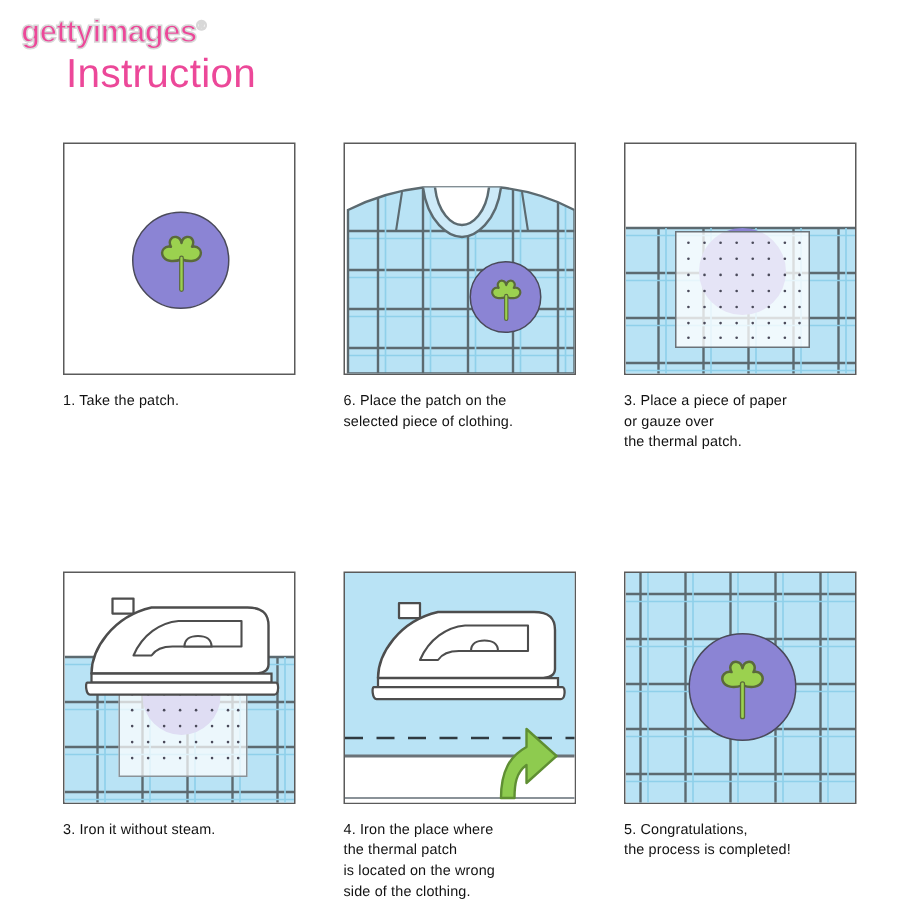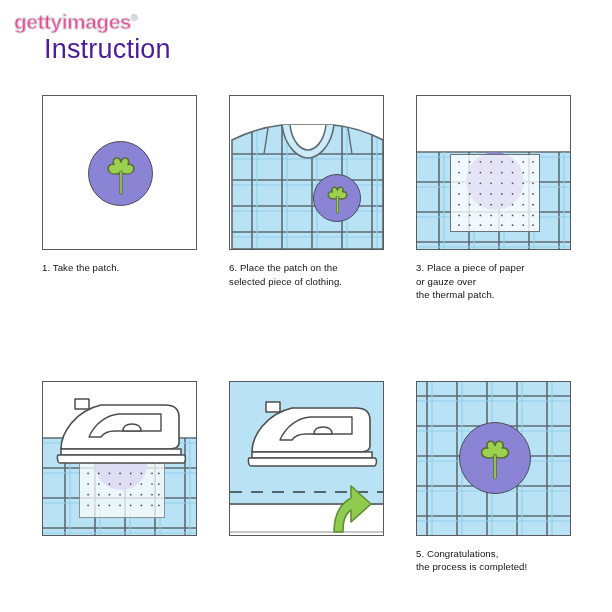--- a/index.html
+++ b/index.html
@@ -12,21 +12,21 @@
     position:absolute;left:14px;top:10px;
     font-size:21px;font-weight:700;letter-spacing:-0.5px;
     color:#ec4899;
     -webkit-text-stroke:1px #d8d8d8;
     text-shadow:0 0 0 #e2e2e2;
     user-select:none;
   }
   .watermark sup{font-size:9px;vertical-align:super;}
   .page-title{
     position:absolute;left:44px;top:34px;
-    font-size:27px;font-weight:400;color:#4c1d95;
+    font-size:27px;font-weight:400;color:#ec4899;
     letter-spacing:0.2px;
   }
   .grid-wrap{
     position:absolute;left:0;top:95px;width:612px;
   }
   .row{display:flex;}
   .cell{width:187px;margin-left:0;}
   .cell.c0{margin-left:42px;}
   .cell.c1{margin-left:0px;}
   .cell.c2{margin-left:0px;}
@@ -328,20 +328,21 @@
 
         <svg style="position:absolute;left:10px;top:15px;" width="135" height="72" viewBox="0 0 135 72">
           <path d="M22 12 L22 2 L36 2 L36 12 Z" fill="#ffffff" stroke="#4d4d4d" stroke-width="1.5" stroke-linejoin="round"></path>
           <path d="M8 52 C8 36 22 14 48 8 L112 8 C122 8 126 12 126 20 L126 46 C126 50 122 52 116 52 Z" fill="#ffffff" stroke="#4d4d4d" stroke-width="1.6" stroke-linejoin="round"></path>
           <path d="M36 40 C42 26 54 18 66 17 L108 17 L108 34 L62 34 C54 34 50 37 48 40 Z" fill="#ffffff" stroke="#4d4d4d" stroke-width="1.4" stroke-linejoin="round"></path>
           <path d="M70 34 C70 29 74 27 79 27 C84 27 88 29 88 34 Z" fill="#ffffff" stroke="#4d4d4d" stroke-width="1.4"></path>
           <path d="M8 52 L128 52 L128 58 L8 58 Z" fill="#ffffff" stroke="#4d4d4d" stroke-width="1.5"></path>
           <path d="M5 58 L131 58 C133 58 133 66 130 66 L7 66 C4 66 4 58 5 58 Z" fill="#ffffff" stroke="#4d4d4d" stroke-width="1.5" stroke-linejoin="round"></path>
         </svg>
       </div>
+      <div class="caption">3. Iron it without steam.</div>
     </div>
 
     <div class="cell c1">
       <div class="panel">
         <svg style="position:absolute;left:0;top:0;" width="155" height="155" viewBox="0 0 155 155">
           <rect x="0" y="0" width="155" height="122" fill="#b9e3f5"></rect>
           <rect x="0" y="122" width="155" height="33" fill="#ffffff"></rect>
           <line x1="0" y1="122" x2="155" y2="122" stroke="#6a7278" stroke-width="2"></line>
           <line x1="0" y1="110" x2="155" y2="110" stroke="#2f3a40" stroke-width="1.6" stroke-dasharray="12 9"></line>
           <line x1="0" y1="150" x2="155" y2="150" stroke="#8a9298" stroke-width="1.2"></line>
@@ -351,20 +352,24 @@
             <path d="M8 52 C8 36 22 14 48 8 L112 8 C122 8 126 12 126 20 L126 46 C126 50 122 52 116 52 Z" fill="#ffffff" stroke="#4d4d4d" stroke-width="1.6" stroke-linejoin="round"></path>
             <path d="M36 40 C42 26 54 18 66 17 L108 17 L108 34 L62 34 C54 34 50 37 48 40 Z" fill="#ffffff" stroke="#4d4d4d" stroke-width="1.4" stroke-linejoin="round"></path>
             <path d="M70 34 C70 29 74 27 79 27 C84 27 88 29 88 34 Z" fill="#ffffff" stroke="#4d4d4d" stroke-width="1.4"></path>
             <path d="M8 52 L128 52 L128 58 L8 58 Z" fill="#ffffff" stroke="#4d4d4d" stroke-width="1.5"></path>
             <path d="M5 58 L131 58 C133 58 133 66 130 66 L7 66 C4 66 4 58 5 58 Z" fill="#ffffff" stroke="#4d4d4d" stroke-width="1.5" stroke-linejoin="round"></path>
           </g>
 
           <path d="M104 150 C104 132 110 122 121 116 L121 104 L141 122 L121 140 L121 128 C114 133 113 141 113 150 Z" fill="#8ecb4f" stroke="#5f8f33" stroke-width="1.6" stroke-linejoin="round"></path>
         </svg>
       </div>
+      <div class="caption">4. Iron the place where
+    the thermal patch
+    is located on the wrong
+    side of the clothing.</div>
     </div>
 
     <div class="cell c2">
       <div class="panel">
         <svg style="position:absolute;left:0;top:0;" width="155" height="155" viewBox="0 0 155 155">
           <rect x="0" y="0" width="155" height="155" fill="#b9e3f5"></rect>
           <g stroke="#5c6a70" stroke-width="1.6">
             <line x1="0" y1="14" x2="155" y2="14"></line>
             <line x1="0" y1="44" x2="155" y2="44"></line>
             <line x1="0" y1="74" x2="155" y2="74"></line>

